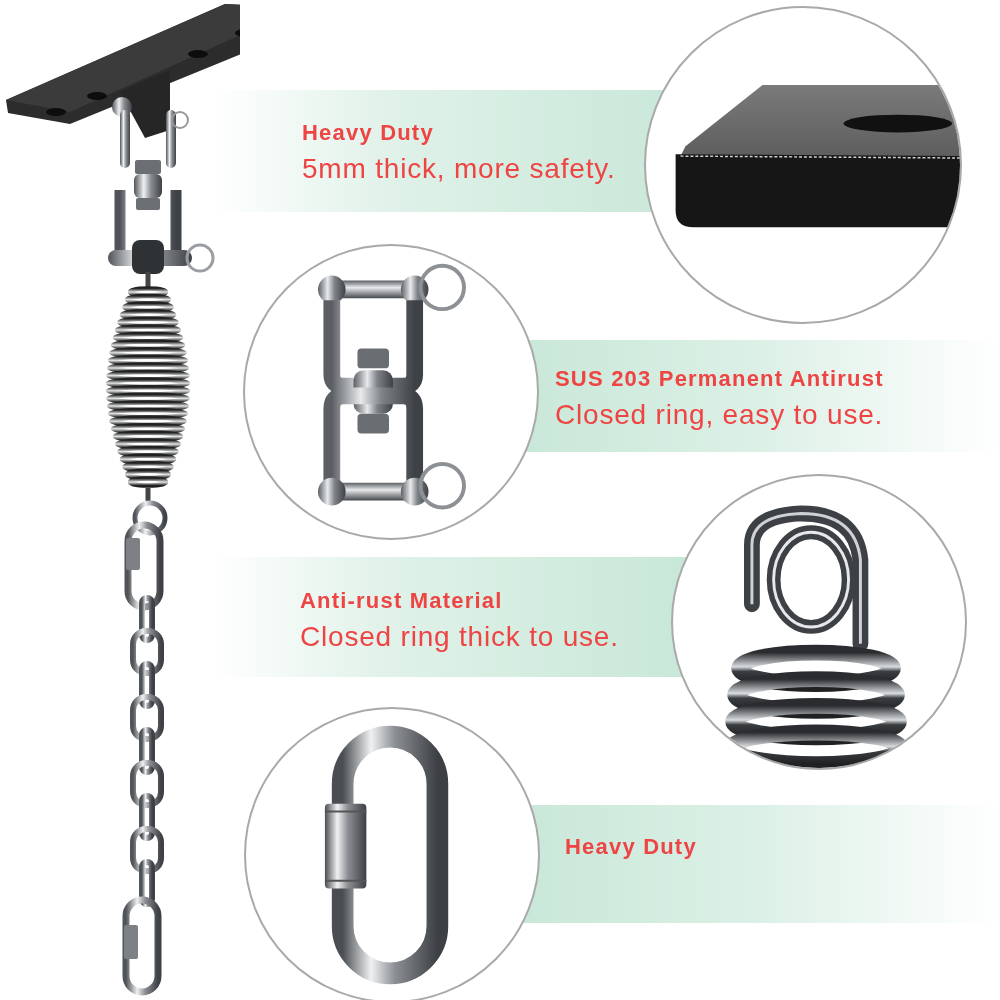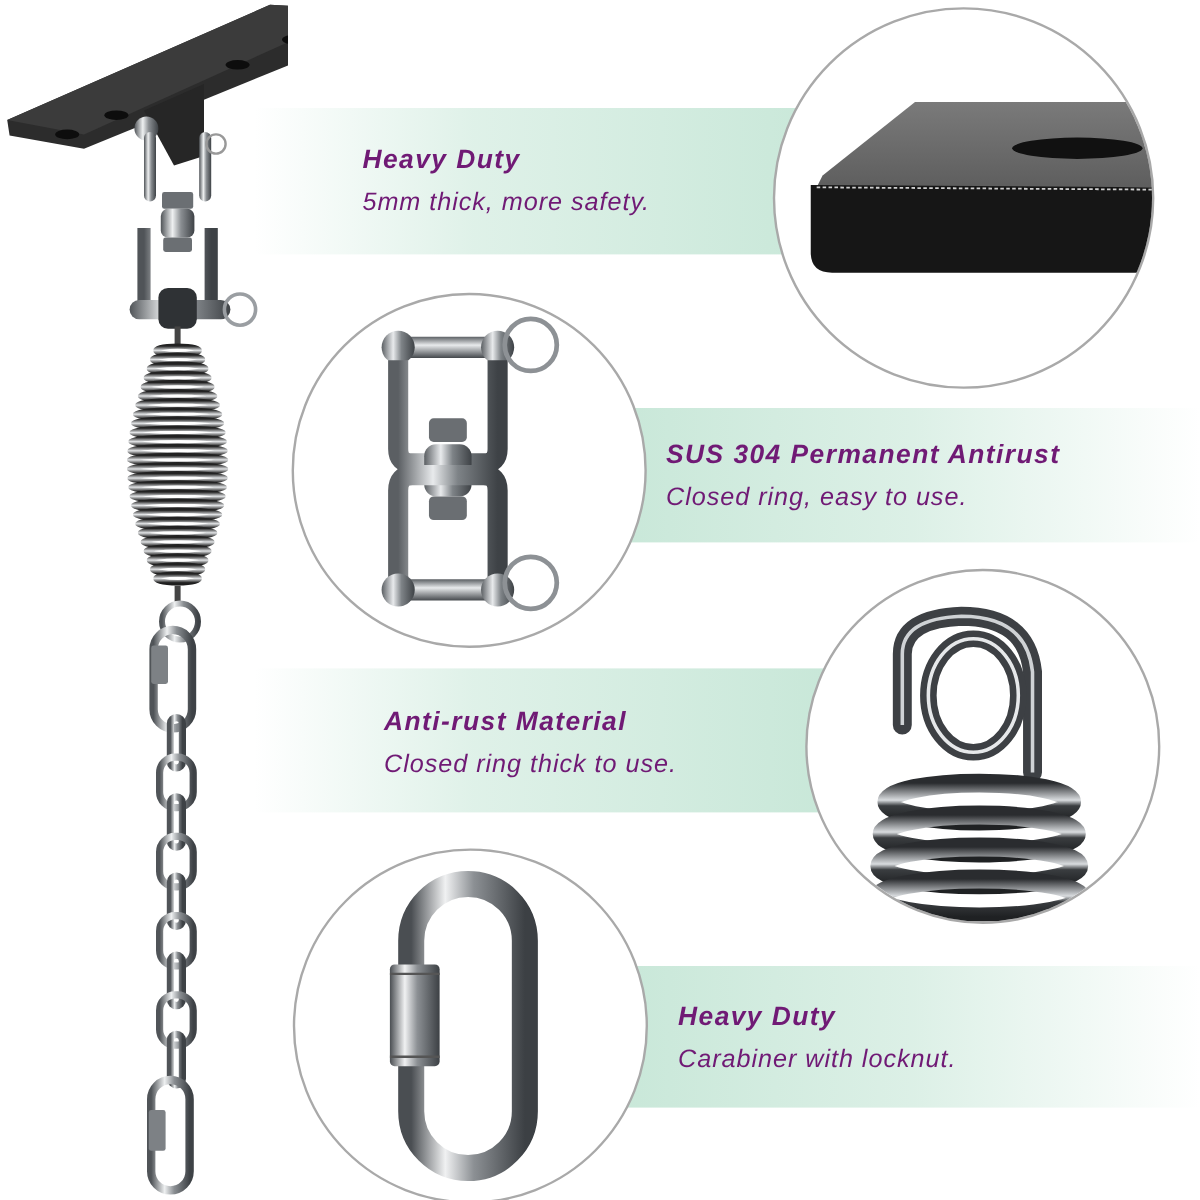--- a/index.html
+++ b/index.html
@@ -1,49 +1,48 @@
 <!DOCTYPE html>
 <html><head>
 <meta charset="utf-8">
 <style>
   html,body{margin:0;padding:0;background:#ffffff;}
   body{width:1000px;height:1000px;position:relative;overflow:hidden;font-family:"Liberation Sans",sans-serif;}
   .band{position:absolute;}
   .band-left{background:linear-gradient(to right,rgba(197,230,214,0) 0%,rgba(197,230,214,0.55) 35%,#c5e6d6 100%);}
   .band-right{background:linear-gradient(to right,#c5e6d6 0%,rgba(197,230,214,0.6) 55%,rgba(197,230,214,0) 100%);}
-  .feature-text{position:absolute;color:#701a75;font-style:italic;}
+  .feature-text{position:absolute;color:#ef4444;}
   .feature-title{font-weight:bold;font-size:22px;letter-spacing:1.2px;line-height:26px;margin:0;}
-  .feature-desc{font-size:21px;letter-spacing:0.8px;line-height:26px;margin:10px 0 0 0;}
+  .feature-desc{font-size:28px;letter-spacing:0.8px;line-height:26px;margin:10px 0 0 0;}
   .circle{position:absolute;border-radius:50%;background:#ffffff;border:2px solid #a9a9a9;overflow:hidden;box-sizing:border-box;}
   .circle svg{position:absolute;left:0;top:0;width:100%;height:100%;}
   .assembly{position:absolute;left:0;top:0;width:240px;height:1000px;}
 </style>
 </head>
 <body>
 
 <div class="band band-left" style="left:212px;top:90px;width:520px;height:122px;"></div>
 <div class="band band-right" style="left:470px;top:340px;width:530px;height:112px;"></div>
 <div class="band band-left" style="left:212px;top:557px;width:520px;height:120px;"></div>
 <div class="band band-right" style="left:470px;top:805px;width:530px;height:118px;"></div>
 
 <div class="feature-text" style="left:302px;top:120px;">
   <p class="feature-title">Heavy Duty</p>
   <p class="feature-desc">5mm thick, more safety.</p>
 </div>
 <div class="feature-text" style="left:555px;top:366px;">
-  <p class="feature-title">SUS 304 Permanent Antirust</p>
+  <p class="feature-title">SUS 203 Permanent Antirust</p>
   <p class="feature-desc">Closed ring, easy to use.</p>
 </div>
-<div class="feature-text" style="left:320px;top:588px;">
+<div class="feature-text" style="left:300px;top:588px;">
   <p class="feature-title">Anti-rust Material</p>
   <p class="feature-desc">Closed ring thick to use.</p>
 </div>
 <div class="feature-text" style="left:565px;top:834px;">
   <p class="feature-title">Heavy Duty</p>
-  <p class="feature-desc">Carabiner with locknut.</p>
 </div>
 
 <div class="circle" style="left:644px;top:6px;width:318px;height:318px;">
   <svg viewBox="0 0 318 318">
     <defs>
       <linearGradient id="plateTop" x1="0" y1="0" x2="0" y2="1">
         <stop offset="0" stop-color="#7a7a7a"></stop>
           <stop offset="1" stop-color="#5e5e5e"></stop>
       </linearGradient>
     </defs>

